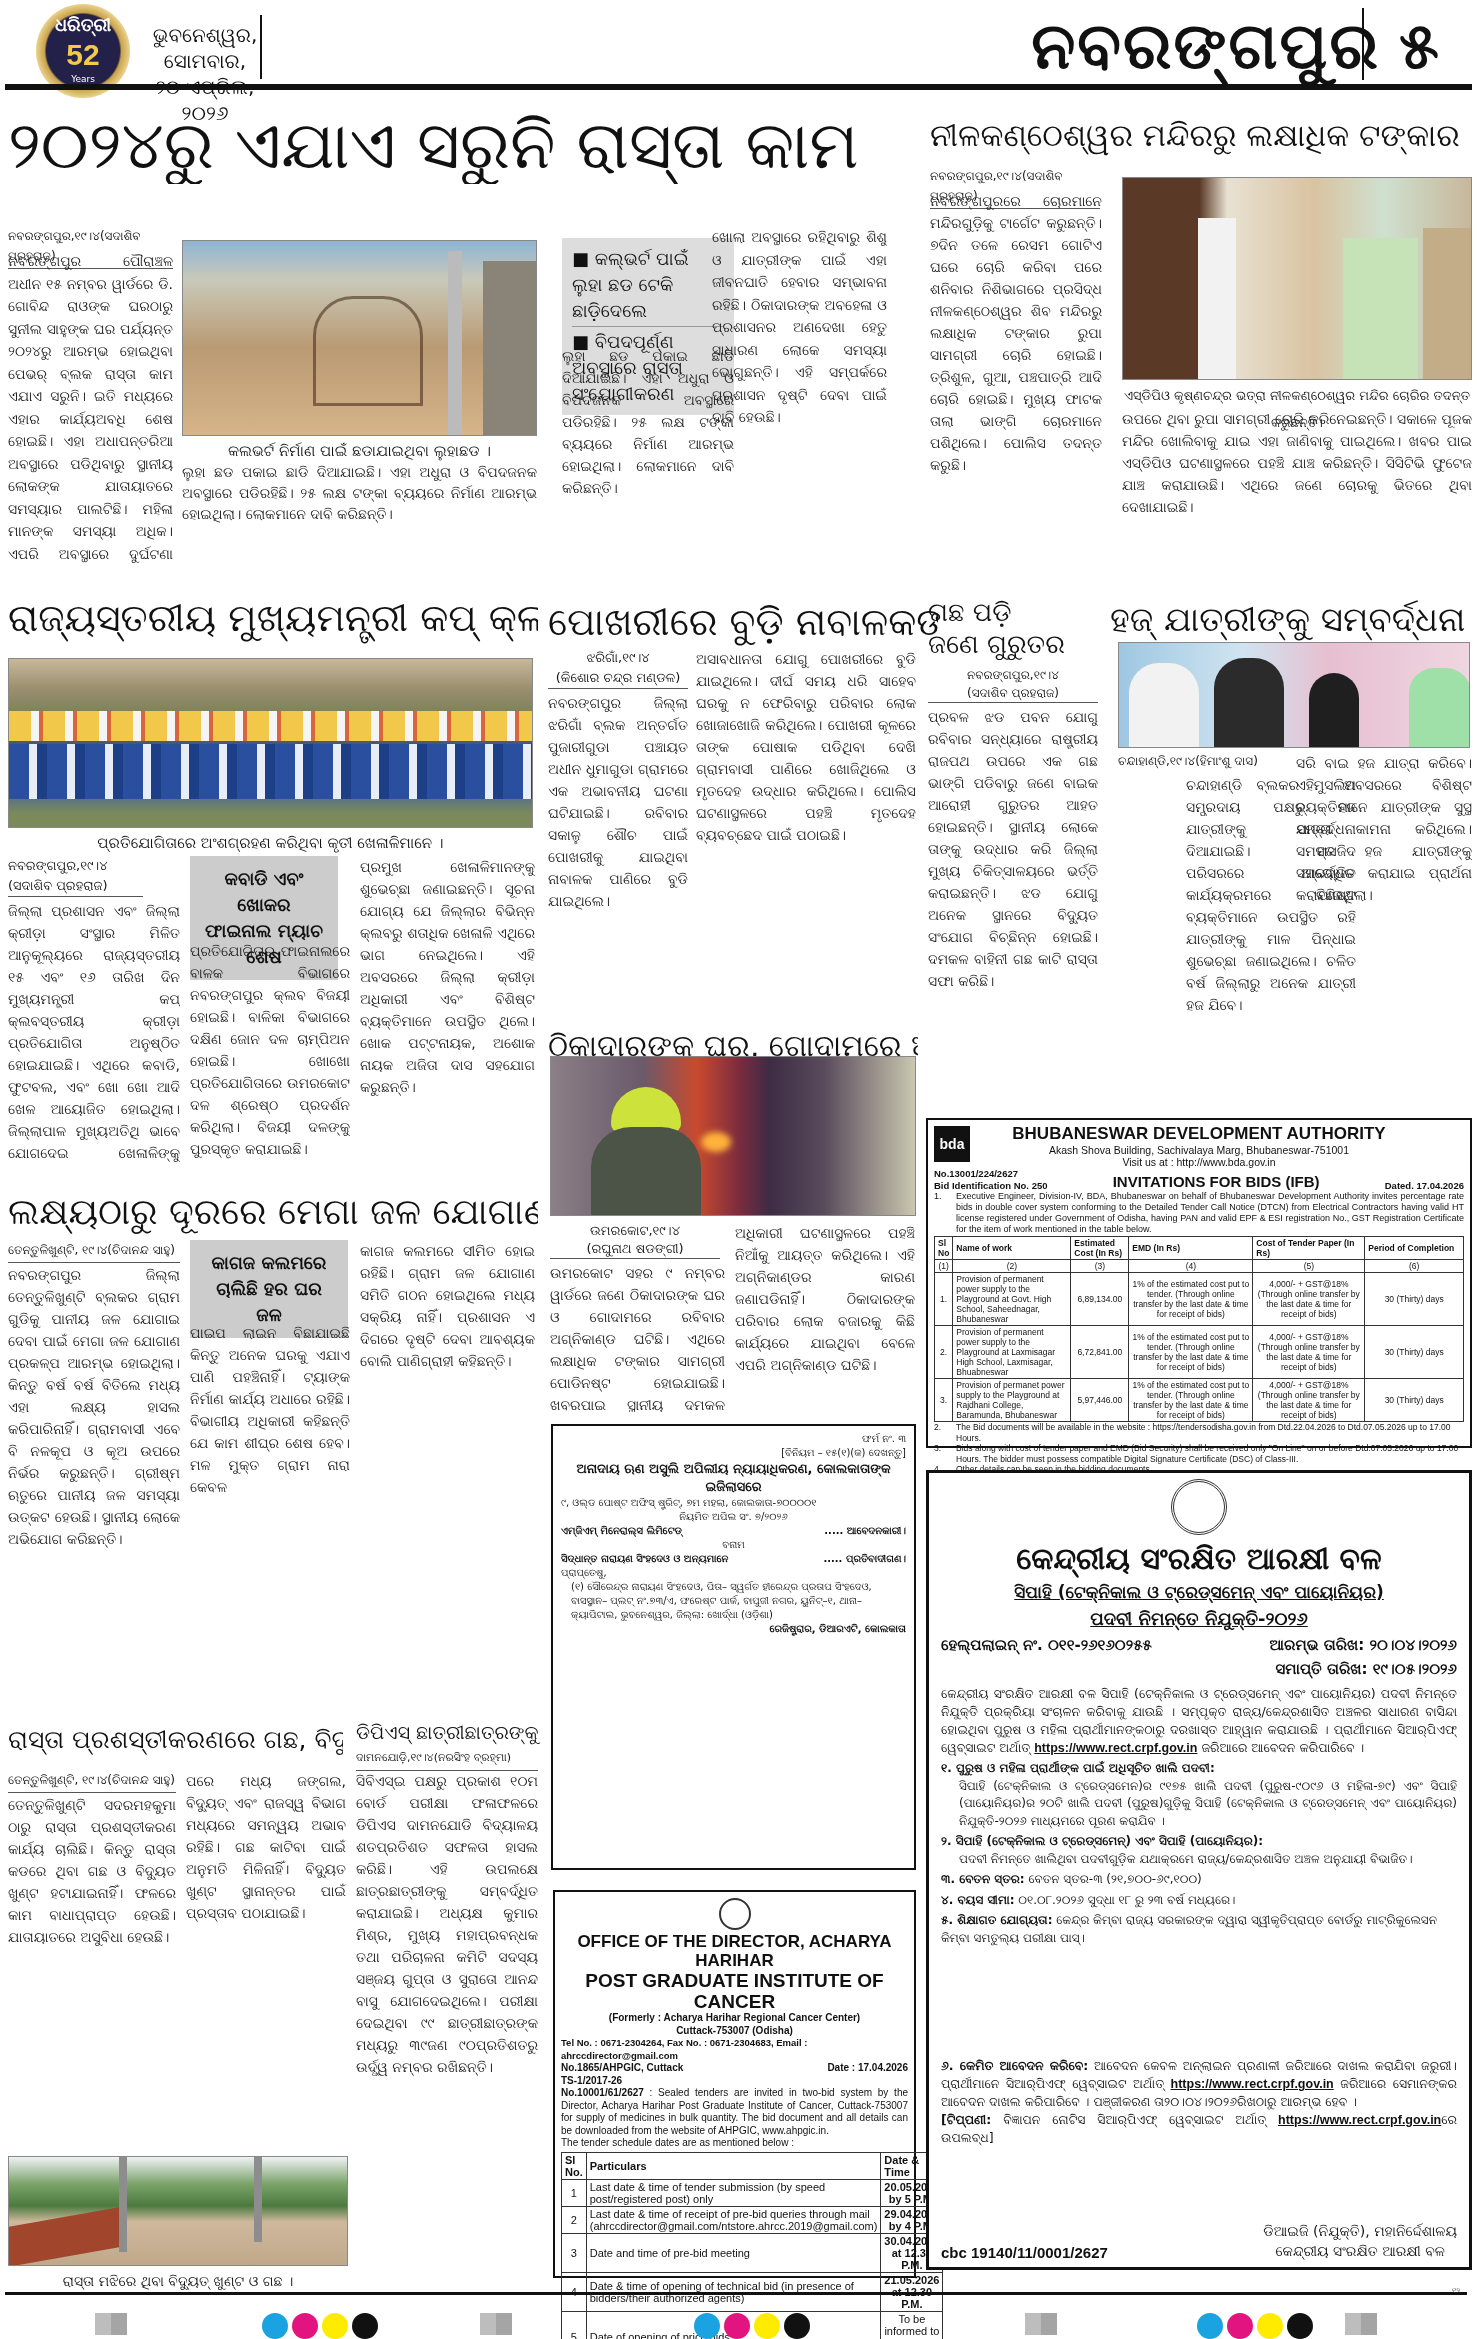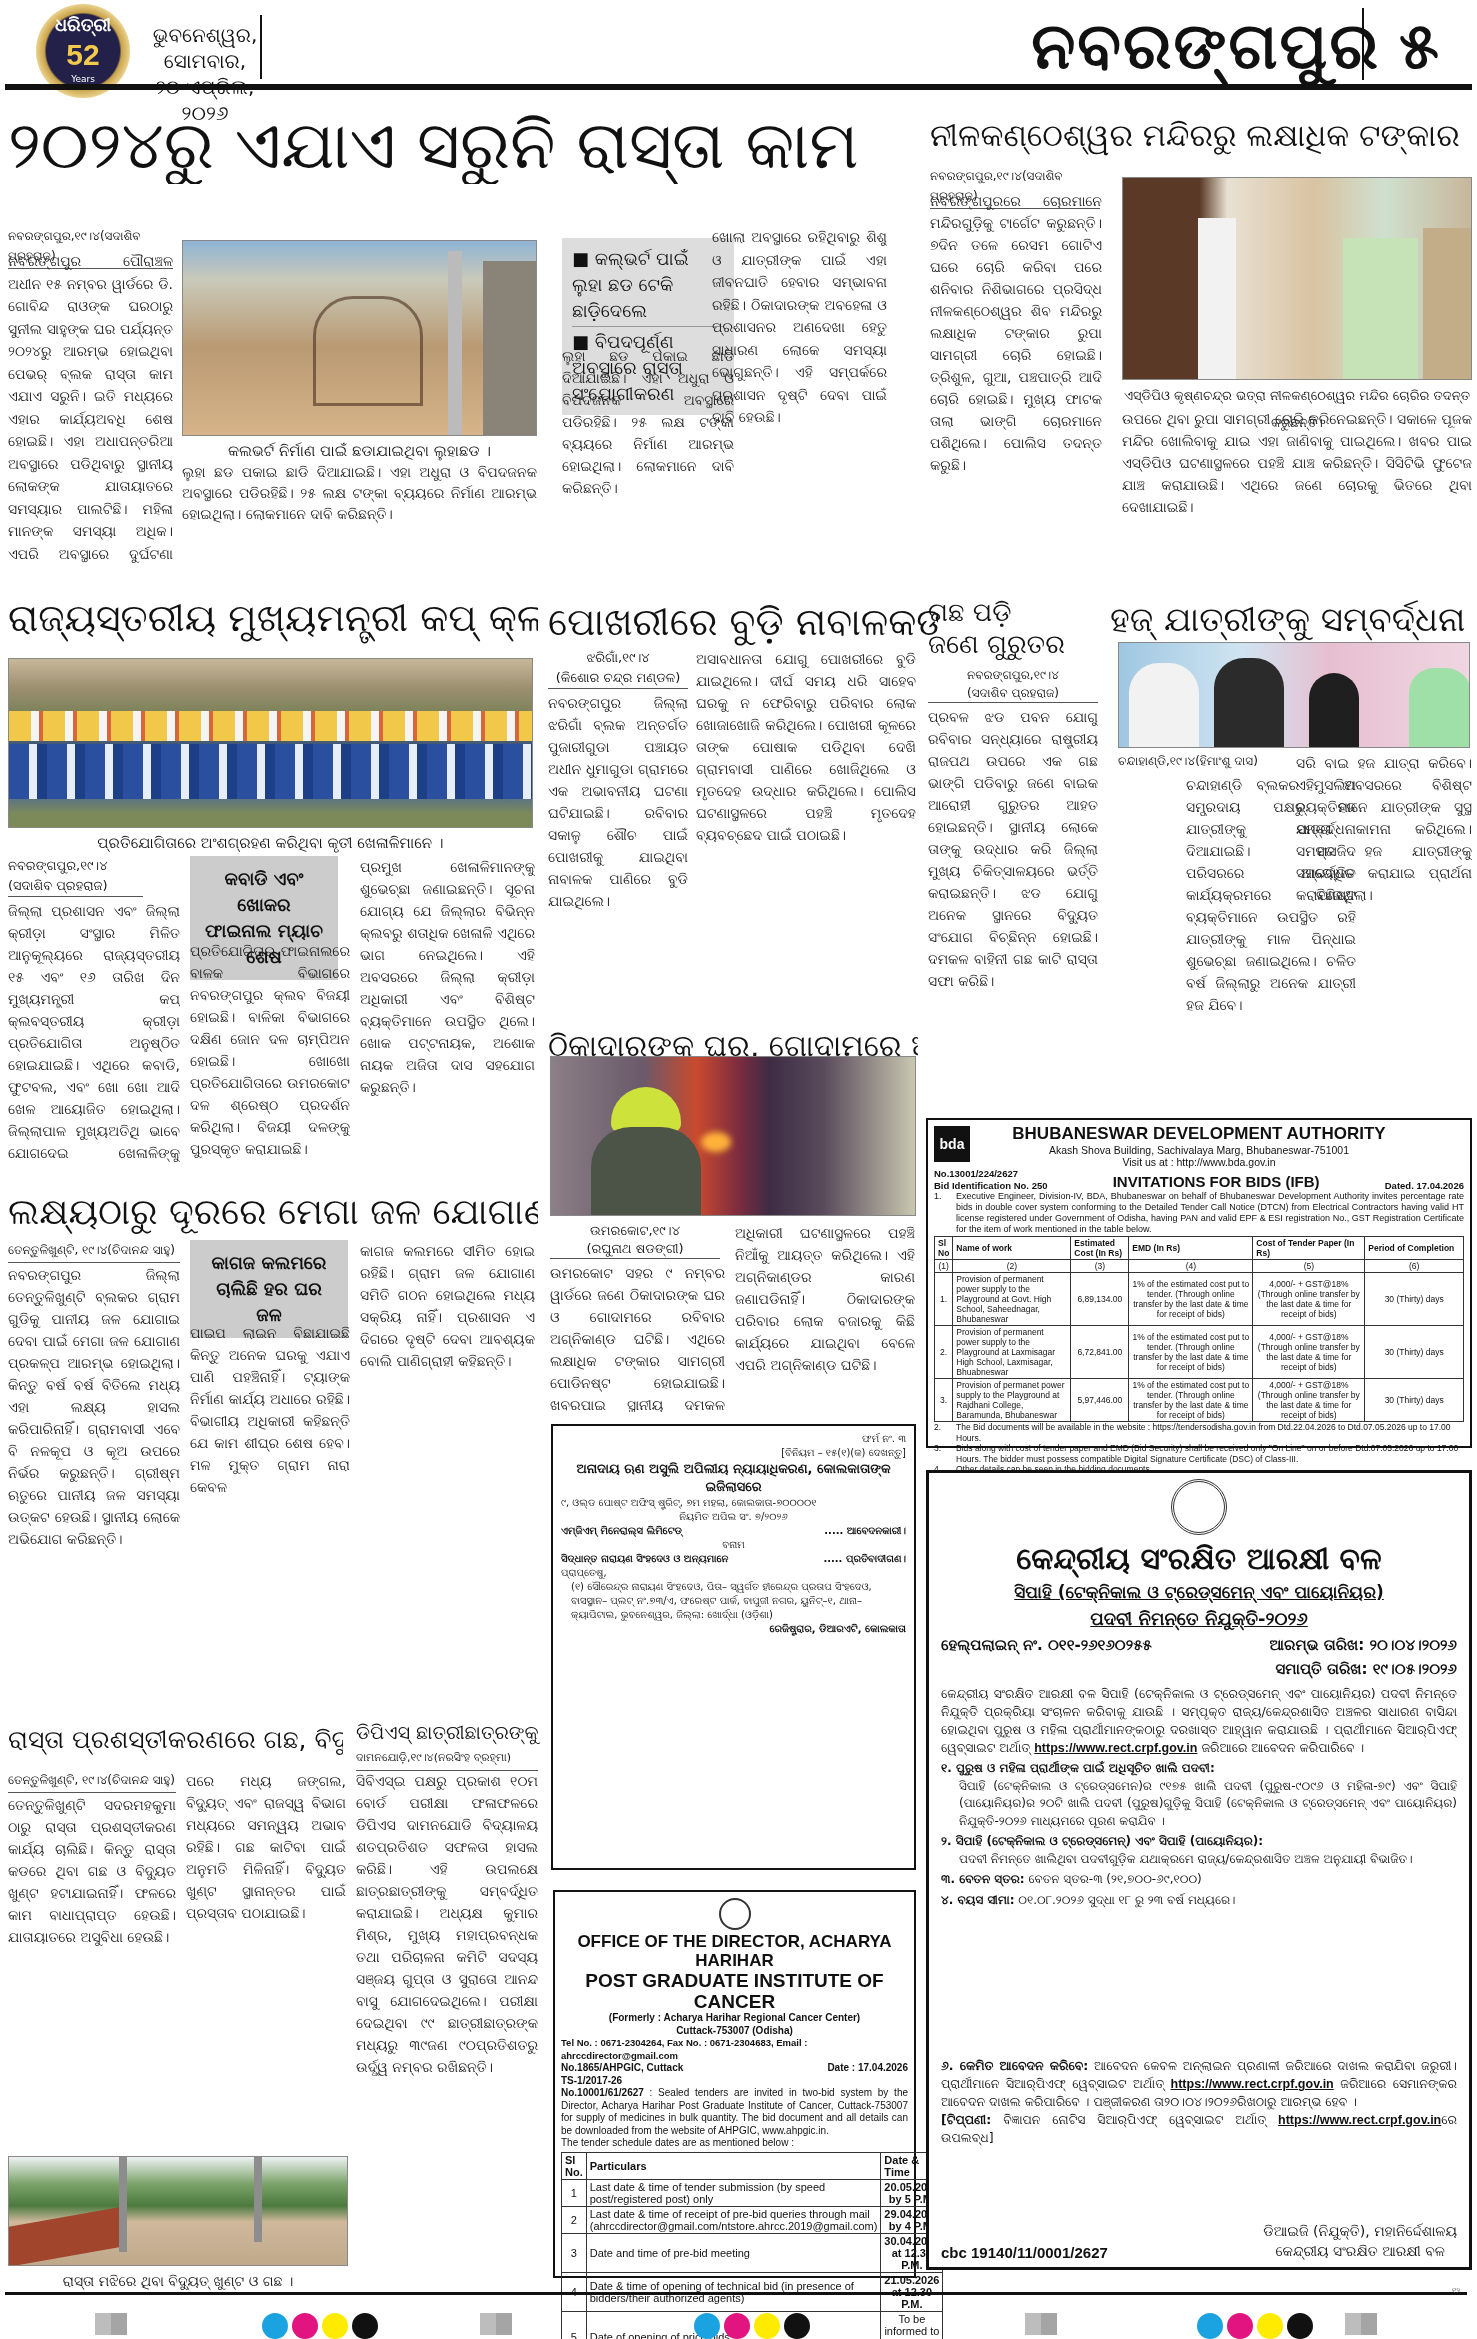--- a/index.html
+++ b/index.html
@@ -338,20 +338,21 @@
   <div style="font-size:12.5px;line-height:18px;text-align:justify;margin-top:4px">
     <span>କେନ୍ଦ୍ରୀୟ ସଂରକ୍ଷିତ ଆରକ୍ଷୀ ବଳ ସିପାହି (ଟେକ୍ନିକାଲ ଓ ଟ୍ରେଡ୍‌ସମେନ୍ ଏବଂ ପାୟୋନିୟର) ପଦବୀ ନିମନ୍ତେ ନିଯୁକ୍ତି ପ୍ରକ୍ରିୟା ସଂଚାଳନ କରିବାକୁ ଯାଉଛି । ସମ୍ପୃକ୍ତ ରାଜ୍ୟ/କେନ୍ଦ୍ରଶାସିତ ଅଞ୍ଚଳର ସାଧାରଣ ବାସିନ୍ଦା ହୋଇଥିବା ପୁରୁଷ ଓ ମହିଳା ପ୍ରାର୍ଥୀମାନଙ୍କଠାରୁ ଦରଖାସ୍ତ ଆହ୍ୱାନ କରାଯାଉଛି । ପ୍ରାର୍ଥୀମାନେ ସିଆର୍‌ପିଏଫ୍ ୱେବ୍‌ସାଇଟ ଅର୍ଥାତ୍</span>
     <a style="color:#111;font-weight:bold;text-decoration:underline;font-family:'Liberation Sans',sans-serif">https://www.rect.crpf.gov.in</a>
     <span>ଜରିଆରେ ଆବେଦନ କରିପାରିବେ ।</span>
   </div>
   <div style="font-size:12px;line-height:17.5px;height:300px;overflow:hidden">
     <div style="margin-top:3px"><b>୧. ପୁରୁଷ ଓ ମହିଳା ପ୍ରାର୍ଥୀଙ୍କ ପାଇଁ ଅଧିସୂଚିତ ଖାଲି ପଦବୀ:</b><div style="padding-left:18px;text-align:justify">ସିପାହି (ଟେକ୍ନିକାଲ ଓ ଟ୍ରେଡ୍‌ସମେନ)ର ୯୧୭୫ ଖାଲି ପଦବୀ (ପୁରୁଷ-୯୦୯୬ ଓ ମହିଳା-୭୯) ଏବଂ ସିପାହି (ପାୟୋନିୟର)ର ୨୦ଟି ଖାଲି ପଦବୀ (ପୁରୁଷ)ଗୁଡ଼ିକୁ ସିପାହି (ଟେକ୍ନିକାଲ ଓ ଟ୍ରେଡ୍‌ସମେନ୍ ଏବଂ ପାୟୋନିୟର) ନିଯୁକ୍ତି-୨୦୨୬ ମାଧ୍ୟମରେ ପୂରଣ କରାଯିବ ।</div></div>
     <div style="margin-top:3px"><b>୨. ସିପାହି (ଟେକ୍ନିକାଲ ଓ ଟ୍ରେଡ୍‌ସମେନ୍) ଏବଂ ସିପାହି (ପାୟୋନିୟର):</b><div style="padding-left:18px;text-align:justify">ପଦବୀ ନିମନ୍ତେ ଖାଲିଥିବା ପଦବୀଗୁଡ଼ିକ ଯଥାକ୍ରମେ ରାଜ୍ୟ/କେନ୍ଦ୍ରଶାସିତ ଅଞ୍ଚଳ ଅନୁଯାୟୀ ବିଭାଜିତ।</div></div>
     <div style="margin-top:3px"><b>୩. ବେତନ ସ୍ତର:</b> <span>ବେତନ ସ୍ତର-୩ (୨୧,୭୦୦-୬୯,୧୦୦)</span></div>
     <div style="margin-top:3px"><b>୪. ବୟସ ସୀମା:</b> <span>୦୧.୦୮.୨୦୨୬ ସୁଦ୍ଧା ୧୮ ରୁ ୨୩ ବର୍ଷ ମଧ୍ୟରେ।</span></div>
+    <div style="margin-top:3px"><b>୫. ଶିକ୍ଷାଗତ ଯୋଗ୍ୟତା:</b> <span>କେନ୍ଦ୍ର କିମ୍ବା ରାଜ୍ୟ ସରକାରଙ୍କ ଦ୍ୱାରା ସ୍ୱୀକୃତିପ୍ରାପ୍ତ ବୋର୍ଡରୁ ମାଟ୍ରିକୁଲେସନ କିମ୍ବା ସମତୁଲ୍ୟ ପରୀକ୍ଷା ପାସ୍।</span></div>
   </div>
   <div style="font-size:12.5px;line-height:18px;text-align:justify">
     <b>୬. କେମିତ ଆବେଦନ କରିବେ:</b>
     <span>ଆବେଦନ କେବଳ ଅନ୍‌ଲାଇନ ପ୍ରଣାଳୀ ଜରିଆରେ ଦାଖଲ କରାଯିବା ଜରୁରୀ। ପ୍ରାର୍ଥୀମାନେ ସିଆର୍‌ପିଏଫ୍ ୱେବ୍‌ସାଇଟ ଅର୍ଥାତ୍</span>
     <a style="color:#111;font-weight:bold;text-decoration:underline;font-family:'Liberation Sans',sans-serif">https://www.rect.crpf.gov.in</a>
     <span>ଜରିଆରେ ସେମାନଙ୍କର ଆବେଦନ ଦାଖଲ କରିପାରିବେ । ପଞ୍ଜୀକରଣ ତା୨୦।୦୪।୨୦୨୬ରିଖଠାରୁ ଆରମ୍ଭ ହେବ ।</span>
     <div><b>[ଟିପ୍ପଣୀ:</b> <span>ବିଜ୍ଞାପନ ନୋଟିସ ସିଆର୍‌ପିଏଫ୍ ୱେବ୍‌ସାଇଟ ଅର୍ଥାତ୍</span> <a style="color:#111;font-weight:bold;text-decoration:underline;font-family:'Liberation Sans',sans-serif">https://www.rect.crpf.gov.in</a><span>ରେ ଉପଲବ୍ଧ]</span></div>
   </div>
   <div style="position:absolute;left:12px;right:12px;bottom:6px;display:flex;justify-content:space-between;align-items:flex-end">
     <span style="font-weight:bold;font-size:15px;font-family:'Liberation Sans',sans-serif">cbc 19140/11/0001/2627</span>

